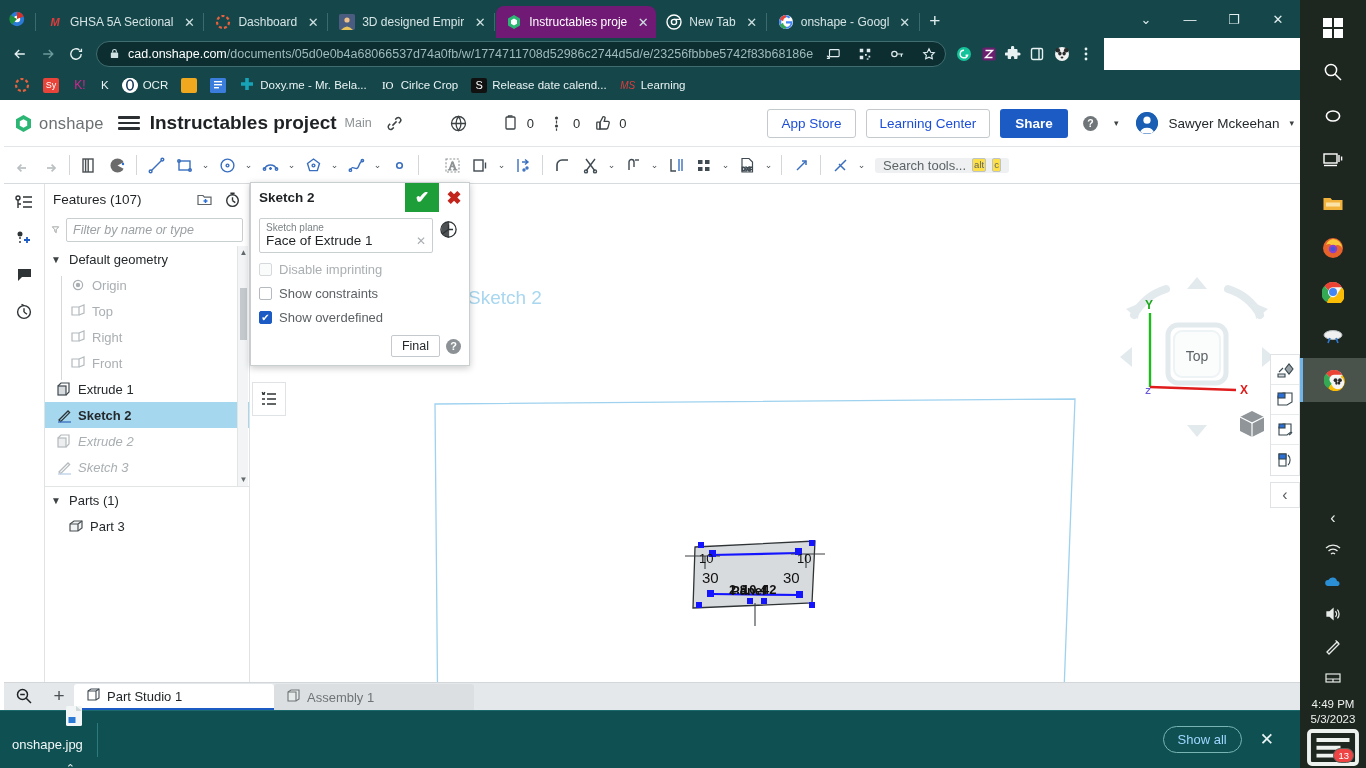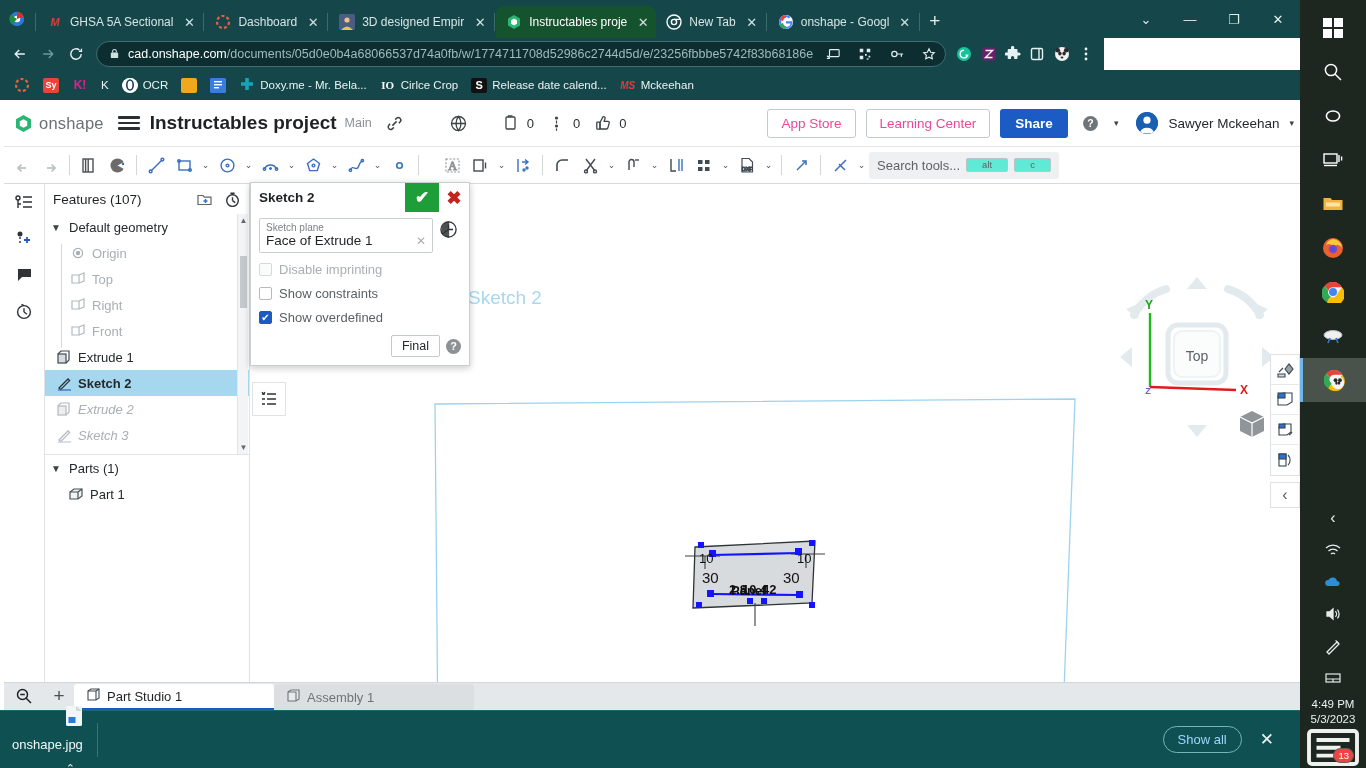--- a/index.html
+++ b/index.html
@@ -21,21 +21,21 @@
   }
   .tabstrip-left-icon svg { width: 16px; height: 16px; }
   .tab {
     position: relative;
     height: 32px; display: flex; align-items: center;
     padding: 0 4px 0 10px; gap: 7px;
     color: #d6e4e5; font-size: 12px; white-space: nowrap;
     border-radius: 8px 8px 0 0;
     max-width: 175px;
   }
-  .tab.active { background: #14532d; color: #fff; }
+  .tab.active { background: #701a75; color: #fff; }
   .tab-sep { width: 1px; height: 18px; background: #3c6a6d; margin: 0 1px 7px 1px; }
   .tab-favicon {
     width: 16px; height: 16px; flex: 0 0 16px;
     display: flex; align-items: center; justify-content: center;
     font-size: 11px; border-radius: 2px; overflow: hidden;
   }
   .tab-title { overflow: hidden; text-overflow: clip; flex: 1 1 auto; }
   .tab-close {
     width: 18px; height: 18px; flex: 0 0 18px;
     display: flex; align-items: center; justify-content: center;
@@ -92,21 +92,21 @@
     background: #15474a; display: flex; align-items: center; padding-left: 8px; gap: 1px;
   }
   .bm {
     display: flex; align-items: center; gap: 5px;
     padding: 3px 6px; border-radius: 4px;
     font-size: 11.5px; color: #e9f3f3; white-space: nowrap;
   }
   .bm-ico {
     width: 16px; height: 15px; flex: 0 0 16px; border-radius: 2px;
     display: flex; align-items: center; justify-content: center;
-    font-size: 9px; font-weight: bold; overflow: hidden;
+    font-size: 9px; font-weight: normal; overflow: hidden;
   }
 
   
   .onshape {
     position: absolute; left: 4px; top: 100px; width: 1300px; height: 610px;
     background: #fff;
   }
   .os-header {
     height: 46px; display: flex; align-items: center; padding: 0 10px; gap: 10px;
     background: #fff;
@@ -117,21 +117,21 @@
   .hamburger { width: 22px; display: flex; flex-direction: column; gap: 3px; margin-left: 4px; }
   .hamburger i { display: block; height: 2.5px; background: #2b2f31; border-radius: 1px; }
   .doc-title { font-size: 19px; font-weight: bold; color: #1e2224; }
   .doc-branch { font-size: 12.5px; color: #8b9194; margin-left: -2px; }
   .hdr-ico { width: 26px; height: 26px; display: flex; align-items: center; justify-content: center; color: #3d4345; }
   .hdr-ico svg { width: 17px; height: 17px; }
   .hdr-count { display: flex; align-items: center; gap: 3px; font-size: 13px; color: #2b2f31; }
   .spacer { flex: 1 1 auto; }
   .btn-outline {
     height: 29px; padding: 0 13px; border: 1px solid #c3c9cc; border-radius: 3px;
-    background: #fff; font-size: 13.5px; color: #ec4899;
+    background: #fff; font-size: 13.5px; color: #1d4ed8;
     display: flex; align-items: center;
   }
   .btn-share {
     height: 29px; padding: 0 15px; border-radius: 3px;
     background: #1c5bc4; color: #fff; font-size: 13.5px; font-weight: bold;
     display: flex; align-items: center;
   }
   .avatar {
     width: 22px; height: 22px; border-radius: 50%; background: #1a5fb4; overflow: hidden;
     display: flex; align-items: flex-end; justify-content: center;
@@ -150,27 +150,27 @@
     color: #4a5053;
   }
   .tb-btn svg { width: 19px; height: 19px; }
   .tb-btn.dis { color: #b9bfc2; }
   .tb-caret {
     width: 15px; height: 30px; display: flex; align-items: center; justify-content: center;
     color: #4a5053; font-size: 9px;
   }
   .tb-div { width: 1px; height: 20px; background: #d3d7d9; margin: 0 5px; }
   .search-tools {
-    height: 27px; background: #eef0f1; border-radius: 3px;
+    margin-left: 6px; height: 15px; background: #eef0f1; border-radius: 3px;
     display: flex; align-items: center; gap: 6px; padding: 0 8px;
     font-size: 13px; color: #5d6366;
   }
   .kbd {
-    border: 1px solid #bdc3c6; border-radius: 2px; background: #5eead4;
-    font-size: 9.5px; padding: 1px 15px; color: #5d6366; line-height: 1;
+    border: 1px solid #bdc3c6; border-radius: 2px; background: #fde047;
+    font-size: 9.5px; padding: 1px 1px; color: #5d6366; line-height: 1;
   }
 
   
   .os-body { position: relative; height: 525px; display: flex; }
   .os-railleft {
     width: 41px; border-right: 1px solid #dfe3e5; background: #fff;
     display: flex; flex-direction: column; align-items: center; padding-top: 6px; gap: 10px;
   }
   .rail-ico { width: 26px; height: 26px; display: flex; align-items: center; justify-content: center; color: #2e3335; }
   .rail-ico svg { width: 20px; height: 20px; }
@@ -589,21 +589,21 @@
     <div class="bm">
       <span class="bm-ico" style="color:#fff;font-size:11px;font-family:'Liberation Serif',serif;">IO</span>
       <span>Cirlce Crop</span>
     </div>
     <div class="bm">
       <span class="bm-ico" style="background:#111;color:#fff;font-size:11px;">S</span>
       <span>Release date calend...</span>
     </div>
     <div class="bm">
       <span class="bm-ico" style="color:#e23b3b;font-style:italic;font-size:10px;">MS</span>
-      <span>Mckeehan</span>
+      <span>Learning</span>
     </div>
   </div>
 
   <div class="onshape">
 
     <div class="os-header">
       <div class="os-logo">
         <span class="mark">
           <svg viewBox="0 0 19 19">
               <path d="M9.5 1 L17 5.2 L17 13.8 L9.5 18 L2 13.8 L2 5.2 Z" fill="#2bb673"></path>
@@ -893,20 +893,28 @@
               </svg>
           </span>
           <span class="ic">
             <svg viewBox="0 0 17 17" fill="none" stroke="#2e3335" stroke-width="1.4">
                 <circle cx="8.5" cy="9.6" r="5.8"></circle>
                 <path d="M8.5 9.6V6.2M8.5 9.6l2.8 2"></path>
                 <path d="M6.4 2.3h4.2M8.5 2.3v1.4"></path>
               </svg>
           </span>
         </div>
+        <div class="fl-filter">
+          <span class="funnel">
+            <svg viewBox="0 0 20 20" fill="none" stroke="#6f7578" stroke-width="1.4">
+                <path d="M3 4h14l-5.4 6.4V17L8.4 14.4v-4z"></path>
+              </svg>
+          </span>
+          <input type="text" placeholder="Filter by name or type" style="">
+        </div>
 
         <div class="fl-tree" style="height:240px;">
           <div class="fl-vline"></div>
 
           <div class="fl-row">
             <span class="fl-chev">▼</span>
             <span>Default geometry</span>
           </div>
 
           <div class="fl-row indent muted">
@@ -1002,21 +1010,21 @@
             <span class="fl-chev">▼</span>
             <span>Parts (1)</span>
           </div>
           <div class="fl-row" style="padding-left:22px;">
             <span class="fl-ico">
               <svg viewBox="0 0 16 16" fill="none" stroke="#4a5053" stroke-width="1.2">
                   <path d="M2 6l4-3h8v7l-4 3H2z" fill="#f1f3f4"></path>
                   <path d="M2 6h8v7M10 6l4-3"></path>
                 </svg>
             </span>
-            <span>Part 1</span>
+            <span>Part 3</span>
           </div>
         </div>
       </div>
 
       <div class="viewport">
 
         <svg class="geom" viewBox="0 0 1054 525" preserveAspectRatio="none">
 
           <path d="M185 220 L825 215 L812 560 L188 556 Z" fill="none" stroke="#9ed2ef" stroke-width="1.3"></path>
 

